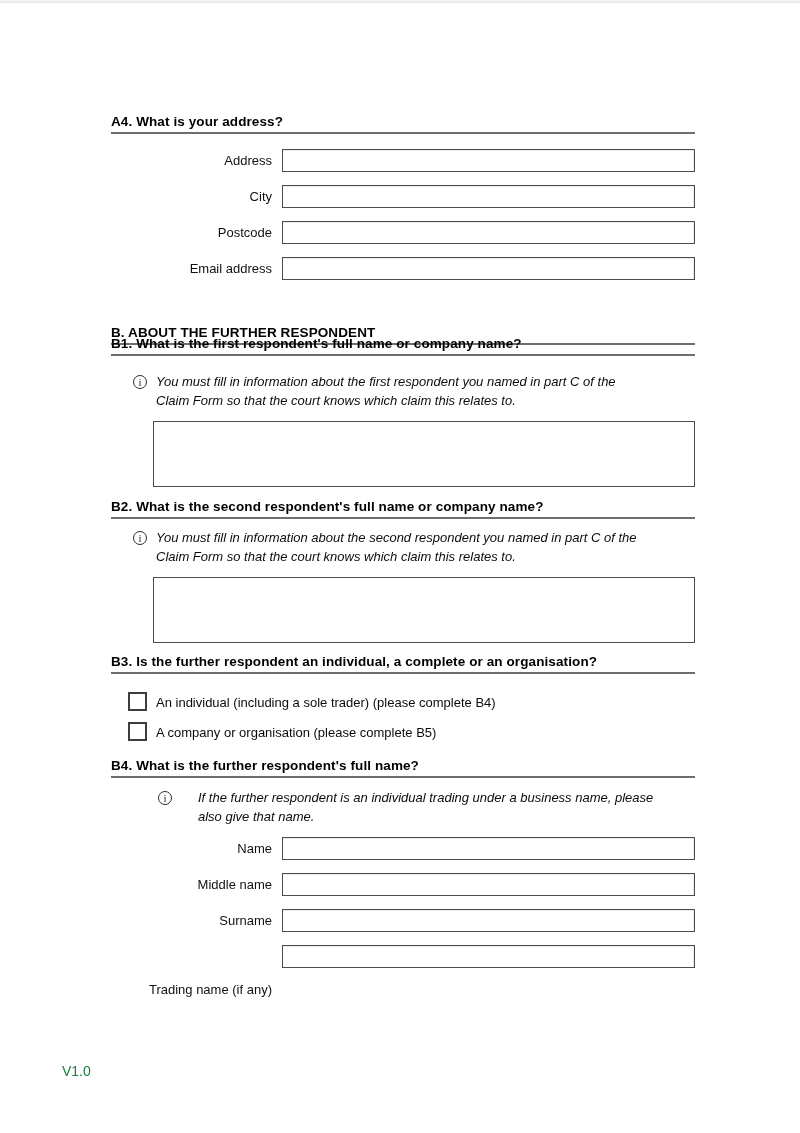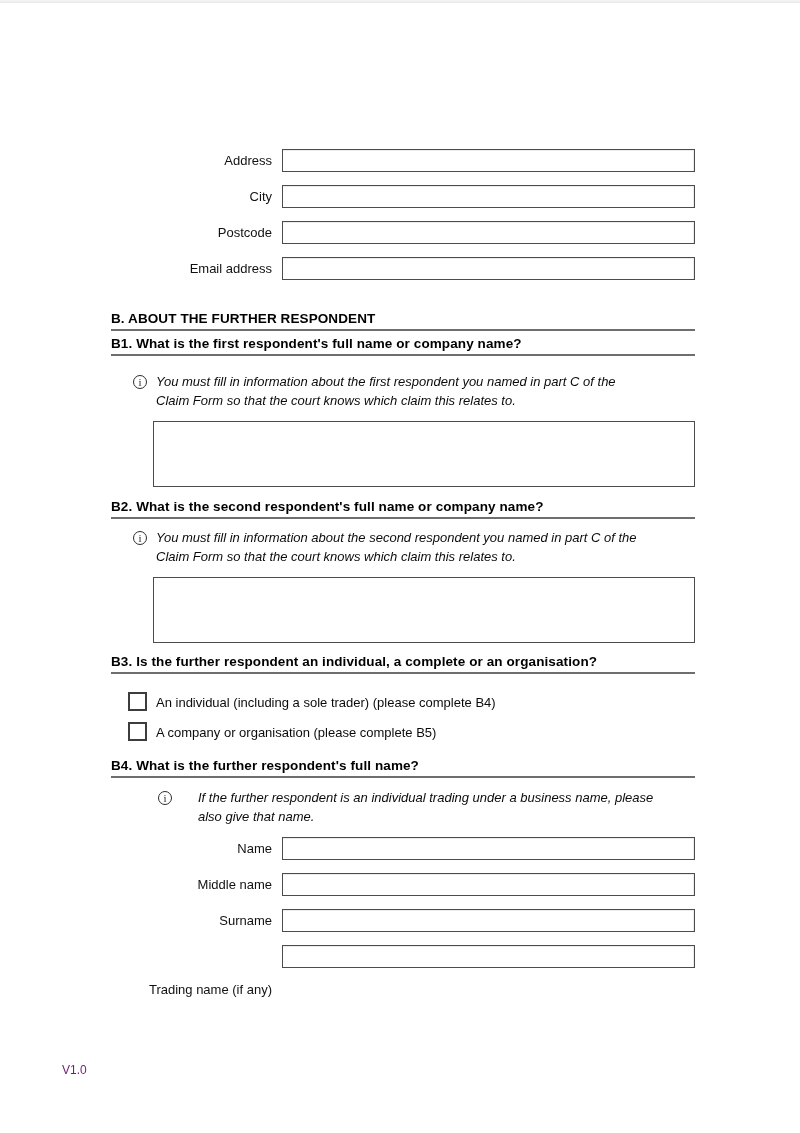--- a/index.html
+++ b/index.html
@@ -61,44 +61,45 @@
   .checkbox-box {
     position: absolute; left: 128px; width: 19px; height: 19px;
     border: 2px solid #3d3d3d; background: #fff; cursor: pointer;
   }
   .checkbox-label {
     position: absolute; left: 156px; font-size: 13px; line-height: 15px; color: #0b0b0b;
   }
 
   .version-text {
     position: absolute; left: 62px; top: 1063px;
-    font-size: 12px; color: #701a75;
+    font-size: 14px; color: #15803d;
   }
 </style>
 </head>
 <body>
 
 <div class="page">
 
   <div class="page-top-separator"></div>
 
+  <div class="sec-head" style="top:114px">A4. What is your address?</div>
 
   <label class="field-label" style="top:153px">Address</label>
   <input class="text-input" style="top: 149px;" type="text" value="">
 
   <label class="field-label" style="top:189px">City</label>
   <input class="text-input" style="top: 185px;" type="text" value="">
 
   <label class="field-label" style="top:225px">Postcode</label>
   <input class="text-input" style="top: 221px;" type="text" value="">
 
   <label class="field-label" style="top:261px">Email address</label>
   <input class="text-input" style="top: 257px;" type="text" value="">
 
-  <div class="sec-head" style="top:311px">B. ABOUT THE FURTHER RESPONDENT</div>
+  <div class="sec-head" style="top:325px">B. ABOUT THE FURTHER RESPONDENT</div>
 
   <div class="sec-head" style="top:336px">B1. What is the first respondent's full name or company name?</div>
   <span class="info-icon" style="left:133px; top:375px">i</span>
   <div class="info-text" style="top:373px">
     <div>You must fill in information about the first respondent you named in part C of the</div>
     <div>Claim Form so that the court knows which claim this relates to.</div>
   </div>
   <textarea class="big-textarea" style="top: 421px;"></textarea>
 
   <div class="sec-head" style="top:499px">B2. What is the second respondent's full name or company name?</div>

